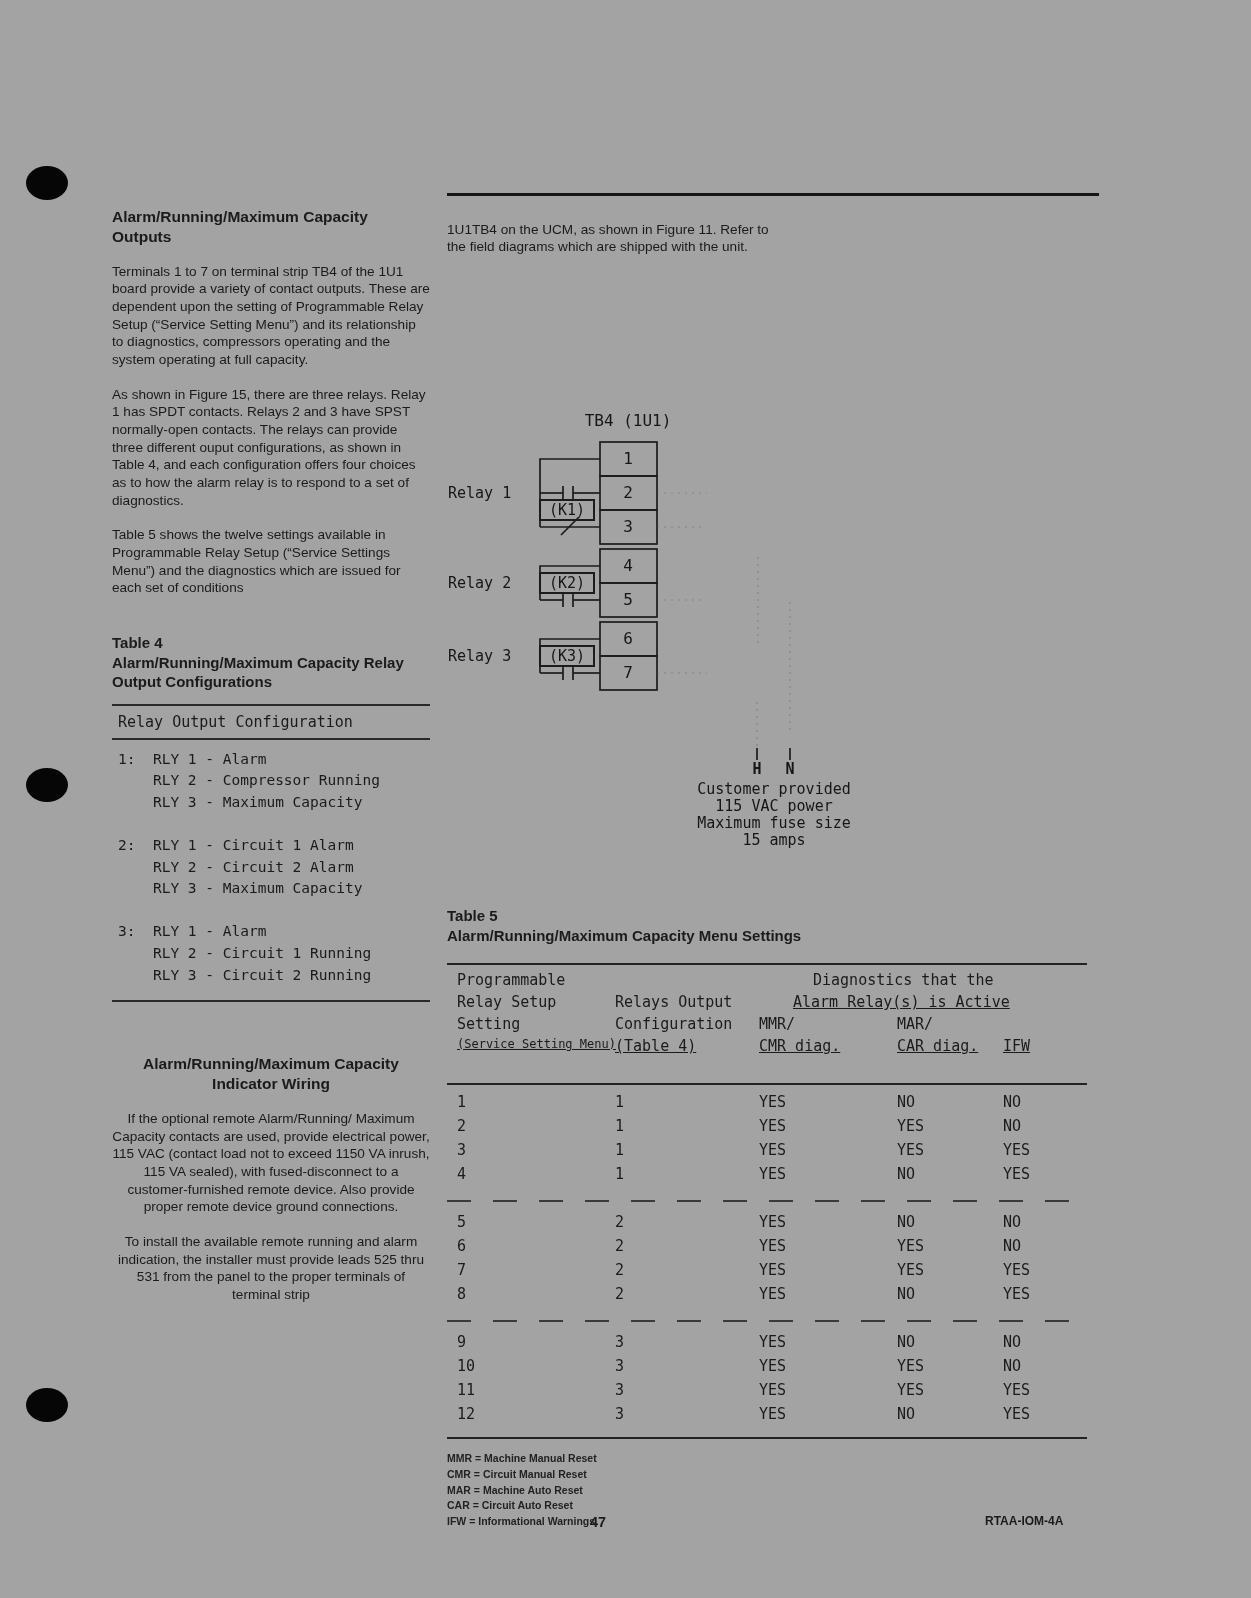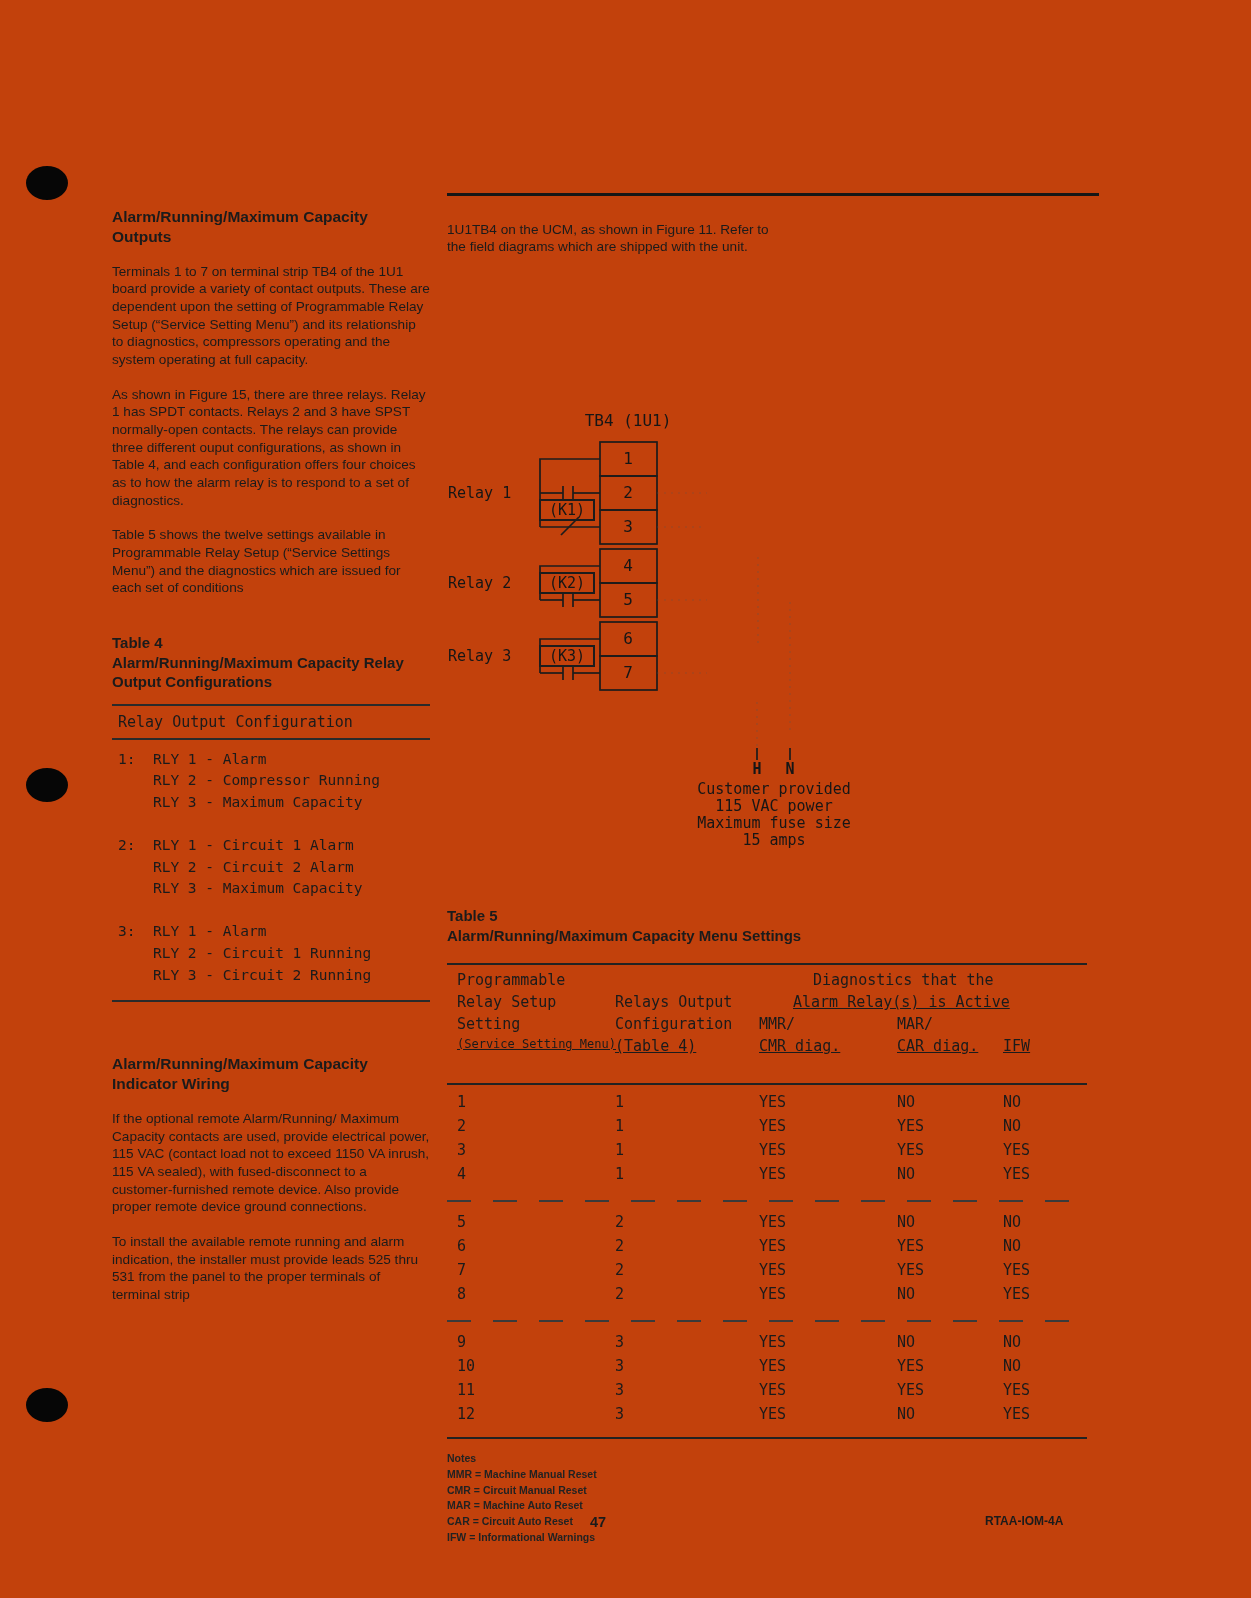--- a/index.html
+++ b/index.html
@@ -1,40 +1,40 @@
 <!DOCTYPE html>
 <html><head>
 <meta charset="utf-8">
 <style>
   * { box-sizing: border-box; }
   html,body { margin:0; padding:0; background:#ffffff; }
   .page {
     position:relative; width:1251px; height:1598px;
-    background:#c2410c; color:#1b1b1b; overflow:hidden;
+    background:#a3a3a3; color:#1b1b1b; overflow:hidden;
     font-family:"Liberation Sans", sans-serif;
   }
   .punch { position:absolute; left:26px; width:42px; height:34px; border-radius:50%; background:#060606; }
   .punch.p1{ top:166px; } .punch.p2{ top:768px; } .punch.p3{ top:1388px; }
 
   
   .col-left { position:absolute; left:112px; top:207px; width:318px; }
   .heading { font-size:15.5px; font-weight:bold; line-height:1.28; margin:0 0 16px 0; }
   .body-p { font-size:13.6px; line-height:1.3; margin:0 0 17px 0; }
   .t-label { font-size:15px; font-weight:bold; line-height:1.3; }
   .t-title { font-size:15px; font-weight:bold; line-height:1.3; margin-bottom:12px; }
   .table4 { margin-top:36px; }
   .t4-header {
     font-family:"DejaVu Sans Mono", monospace; font-size:15px;
     border-top:2px solid #2a2a2a; border-bottom:2px solid #2a2a2a;
     padding:7px 2px 7px 6px; margin-top:4px;
   }
   .t4-lines { padding:9px 0 2px 6px; }
   .mono-line { font-family:"DejaVu Sans Mono", monospace; font-size:14.5px; line-height:1.5; white-space:pre; min-height:21px; }
   .t4-bottom { border-top:2px solid #2a2a2a; margin-top:12px; }
-  .wiring { margin-top:52px; }
+  .wiring { margin-top:52px;text-align:center; }
 
   
   .top-rule { position:absolute; left:447px; top:193px; width:652px; height:3px; background:#161616; }
   .intro { position:absolute; left:447px; top:207px; width:338px; font-size:13.6px; line-height:1.3; }
   .fig-head { position:absolute; left:447px; top:303px; font-size:15.5px; font-weight:bold; line-height:1.3; }
 
   .fig-svg { position:absolute; left:440px; top:402px; width:660px; height:490px; }
   .fig-svg .wire { stroke:#1c1c1c; stroke-width:1.7; fill:none; }
   .fig-svg .kbox { stroke:#1c1c1c; stroke-width:2; fill:none; }
   .fig-svg .faint { stroke:#555; opacity:.38; stroke-width:1.2; fill:none; }
@@ -301,21 +301,20 @@
         <span class="tc c2">3</span>
         <span class="tc c3">YES</span>
         <span class="tc c4">NO</span>
         <span class="tc c5">YES</span>
       </div>
     </div>
 
     <div class="t5-bottom"></div>
 
     <div class="notes">
-      <div class="note-line">Notes</div>
       <div class="note-line">MMR = Machine Manual Reset</div>
       <div class="note-line">CMR = Circuit Manual Reset</div>
       <div class="note-line">MAR = Machine Auto Reset</div>
       <div class="note-line">CAR = Circuit Auto Reset</div>
       <div class="note-line">IFW = Informational Warnings</div>
     </div>
   </div>
 
   <div class="pg-num">47</div>
   <div class="doc-code">RTAA-IOM-4A</div>

